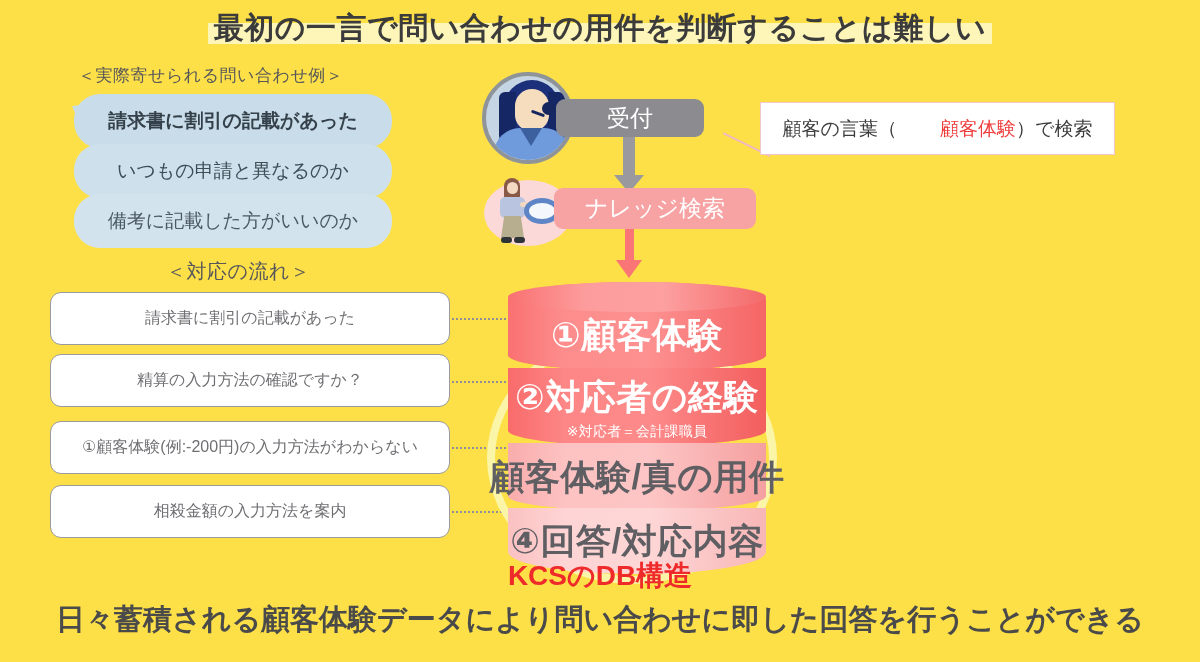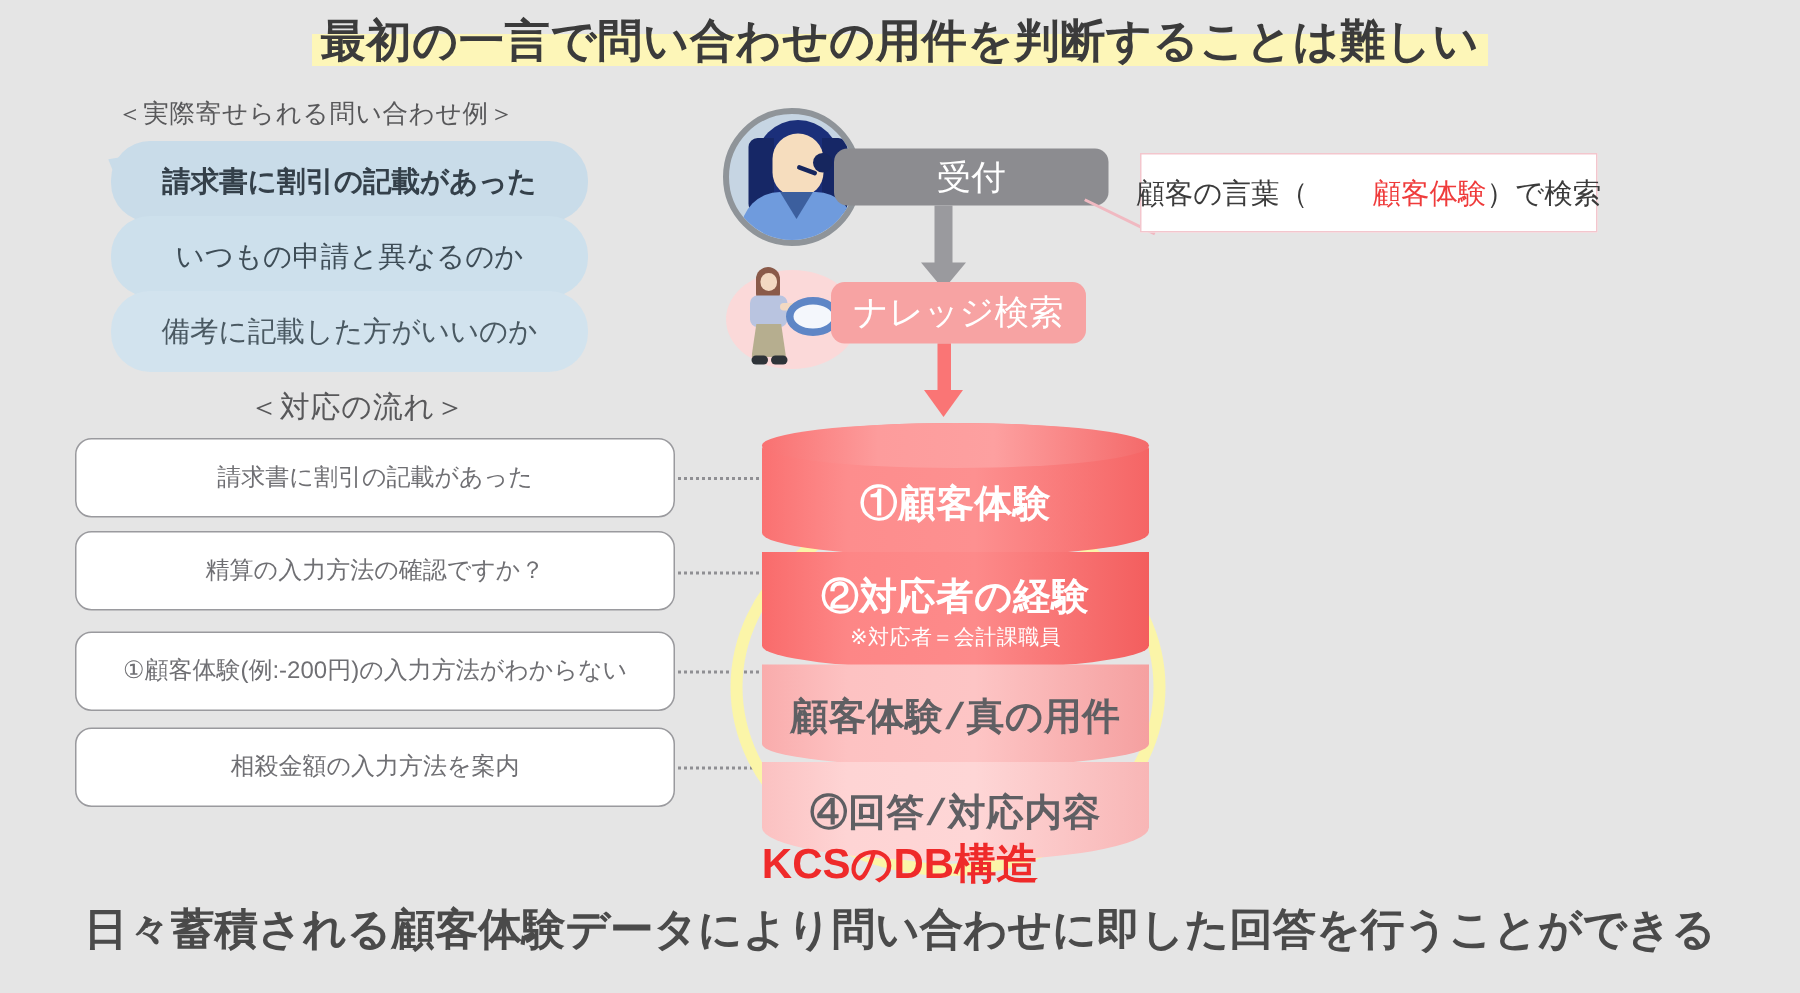--- a/index.html
+++ b/index.html
@@ -7,21 +7,21 @@
     width: 1200px;
     height: 662px;
     background: #ffffff;
     font-family: "Liberation Sans", "DejaVu Sans", sans-serif;
     overflow: hidden;
   }
   #stage {
     position: relative;
     width: 1200px;
     height: 662px;
-    background: #e5e5e5;
+    background: #fde047;
   }
 
   
   .title {
     position: absolute;
     left: 0; top: 6px;
     width: 1200px;
     text-align: center;
     font-size: 30px;
     font-weight: bold;
@@ -252,26 +252,26 @@
   .banner {
     position: absolute;
     display: flex; align-items: center; justify-content: center;
     border-radius: 9px;
     color: #ffffff;
     font-size: 23px;
     white-space: nowrap;
   }
   .banner-reception {
     left: 556px; top: 99px;
-    width: 183px; height: 38px;
+    width: 148px; height: 38px;
     background: #8c8c90;
   }
   .banner-knowledge {
     left: 554px; top: 188px;
-    width: 170px; height: 41px;
+    width: 202px; height: 41px;
     background: #f7a3a3;
     font-size: 23px;
   }
 
   
   .arrow-gray {
     position: absolute;
     left: 623px; top: 137px;
     width: 12px; height: 40px;
     background: #9a9a9e;
@@ -299,21 +299,21 @@
     width: 0; height: 0;
     border-left: 13.5px solid transparent;
     border-right: 13.5px solid transparent;
     border-top: 18px solid #fa7575;
   }
 
   
   .callout {
     position: absolute;
     left: 760px; top: 102px;
-    width: 305px; height: 53px;
+    width: 355px; height: 53px;
     border: 1.4px solid #f3c6cd;
     background: #ffffff;
     display: flex; align-items: center; justify-content: center;
     font-size: 19px; color: #3b3b3b;
     white-space: nowrap;
   }
   .callout .accent { color: #ef3b3b; margin-left: 43px; }
   .callout-line {
     position: absolute;
     left: 718px; top: 155px;
@@ -343,21 +343,21 @@
   .cyl-layer {
     position: absolute;
     left: 0; width: 258px;
     display: flex;
     flex-direction: column;
     align-items: center;
     justify-content: center;
     color: #ffffff;
     white-space: nowrap;
   }
-  .cyl-layer .lbl { font-size: 25px; font-weight: bold; letter-spacing: 0.5px; font-family: Liberation Mono, monospace; }
+  .cyl-layer .lbl { font-size: 35px; font-weight: bold; letter-spacing: 0.5px; }
   .cyl-layer .sub { font-size: 14px; margin-top: 2px; letter-spacing: 0.3px; }
 
   .cyl-top-ellipse {
     position: absolute;
     left: 0; top: 0;
     width: 258px; height: 34px;
     border-radius: 50%;
     background: #fb8282;
   }
   .L1 {

